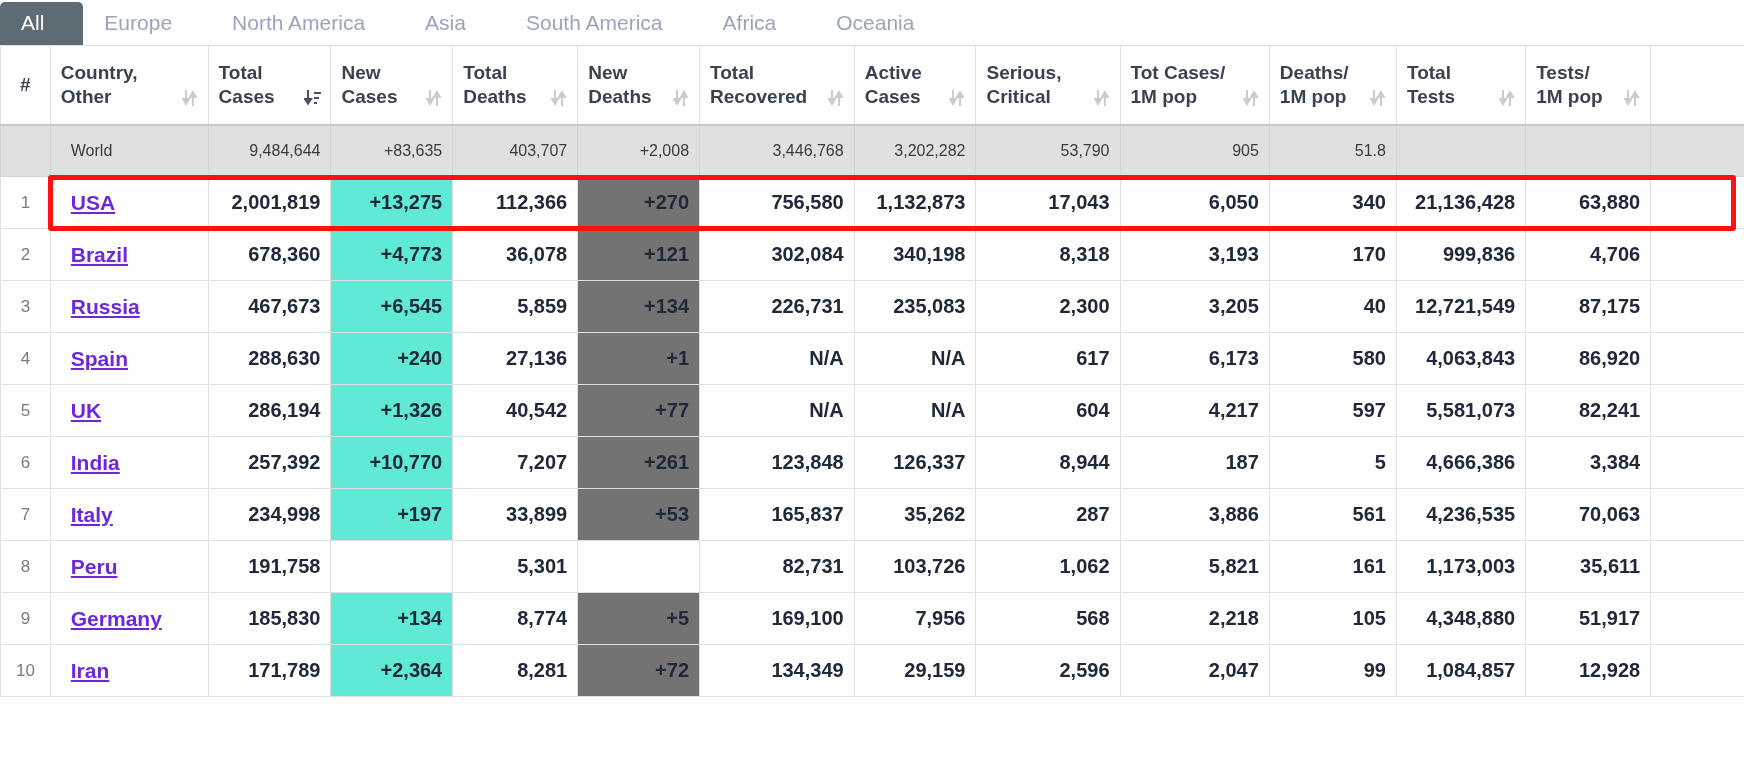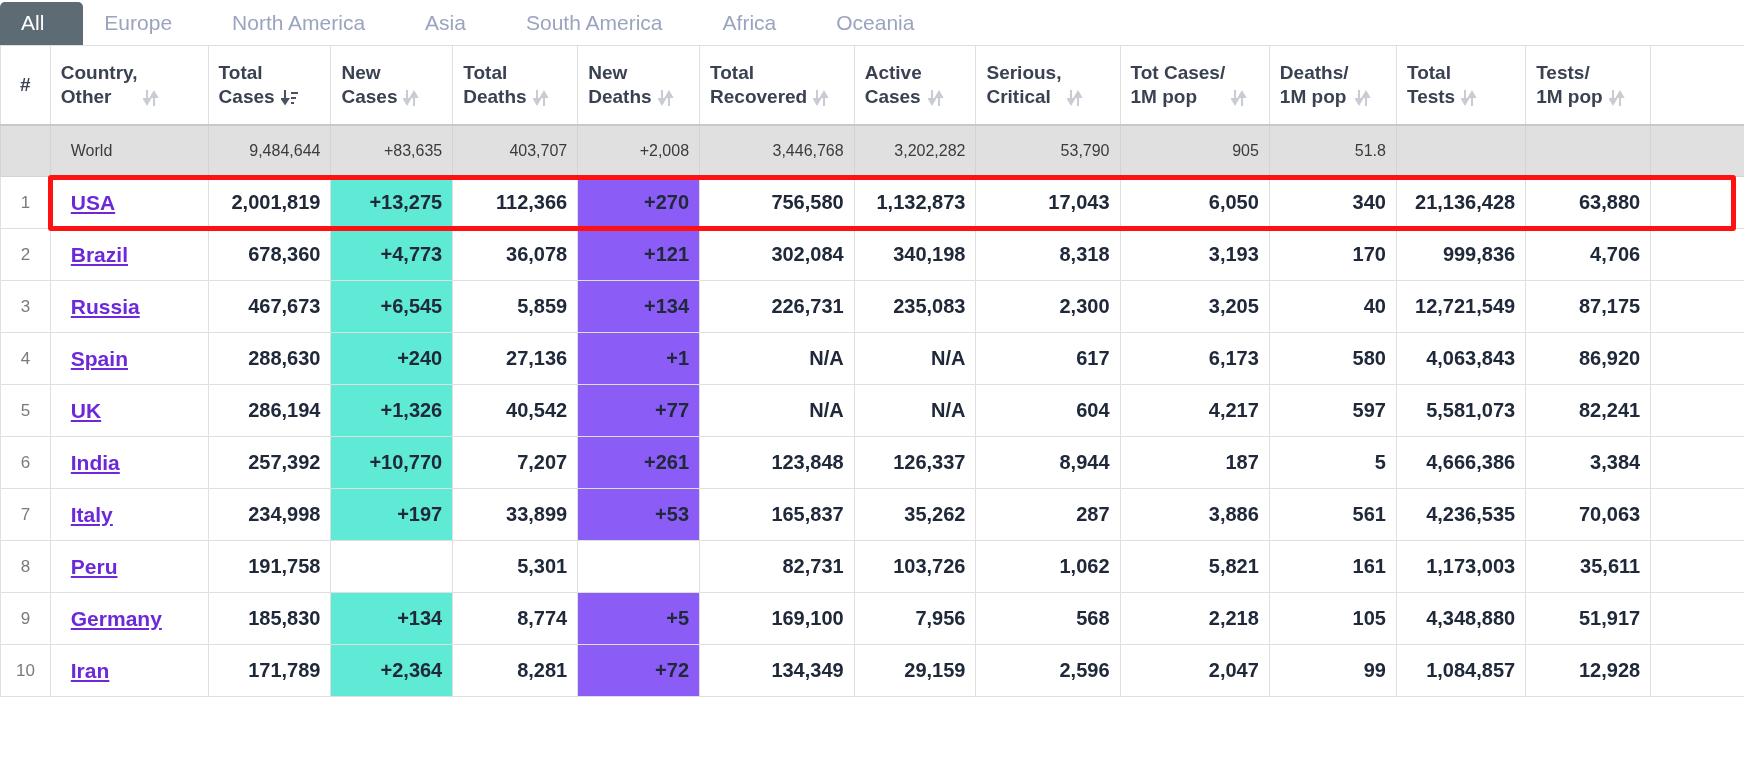--- a/index.html
+++ b/index.html
@@ -70,20 +70,21 @@
     vertical-align: bottom;
     padding-bottom: 11px;
     border-top: 1px solid #dfdfdf;
     border-bottom: 1px solid #dfdfdf;
     position: relative;
     line-height: 24px;
   }
   thead th .hdr {
     display: flex;
     align-items: flex-end;
+    justify-content: space-between;
     gap: 6px;
   }
   thead th .hdr-text { white-space: pre-line; }
   thead th.num .hdr { }
   th.col-hash {
     text-align: center;
     padding-bottom: 11px;
   }
   th.col-hash .hdr { justify-content: center; }
 
@@ -136,21 +137,21 @@
   tbody tr.data td.c-name a {
     color: #6d28d9;
     text-decoration: underline;
     font-size: 21px;
     font-weight: bold;
     cursor: pointer;
   }
   td.newcases { background: #5eead4; }
   td.newcases.blank { background: #ffffff; }
   td.newdeaths {
-    background: #8b5cf6;
+    background: #737373;
     color: #ffffff;
     border-left-color: #ff0000;
     border-right-color: #ff0000;
   }
   td.newdeaths.blank {
     background: #ffffff;
     color: #20293a;
     border-left-color: #dfdfdf;
     border-right-color: #dfdfdf;
   }

